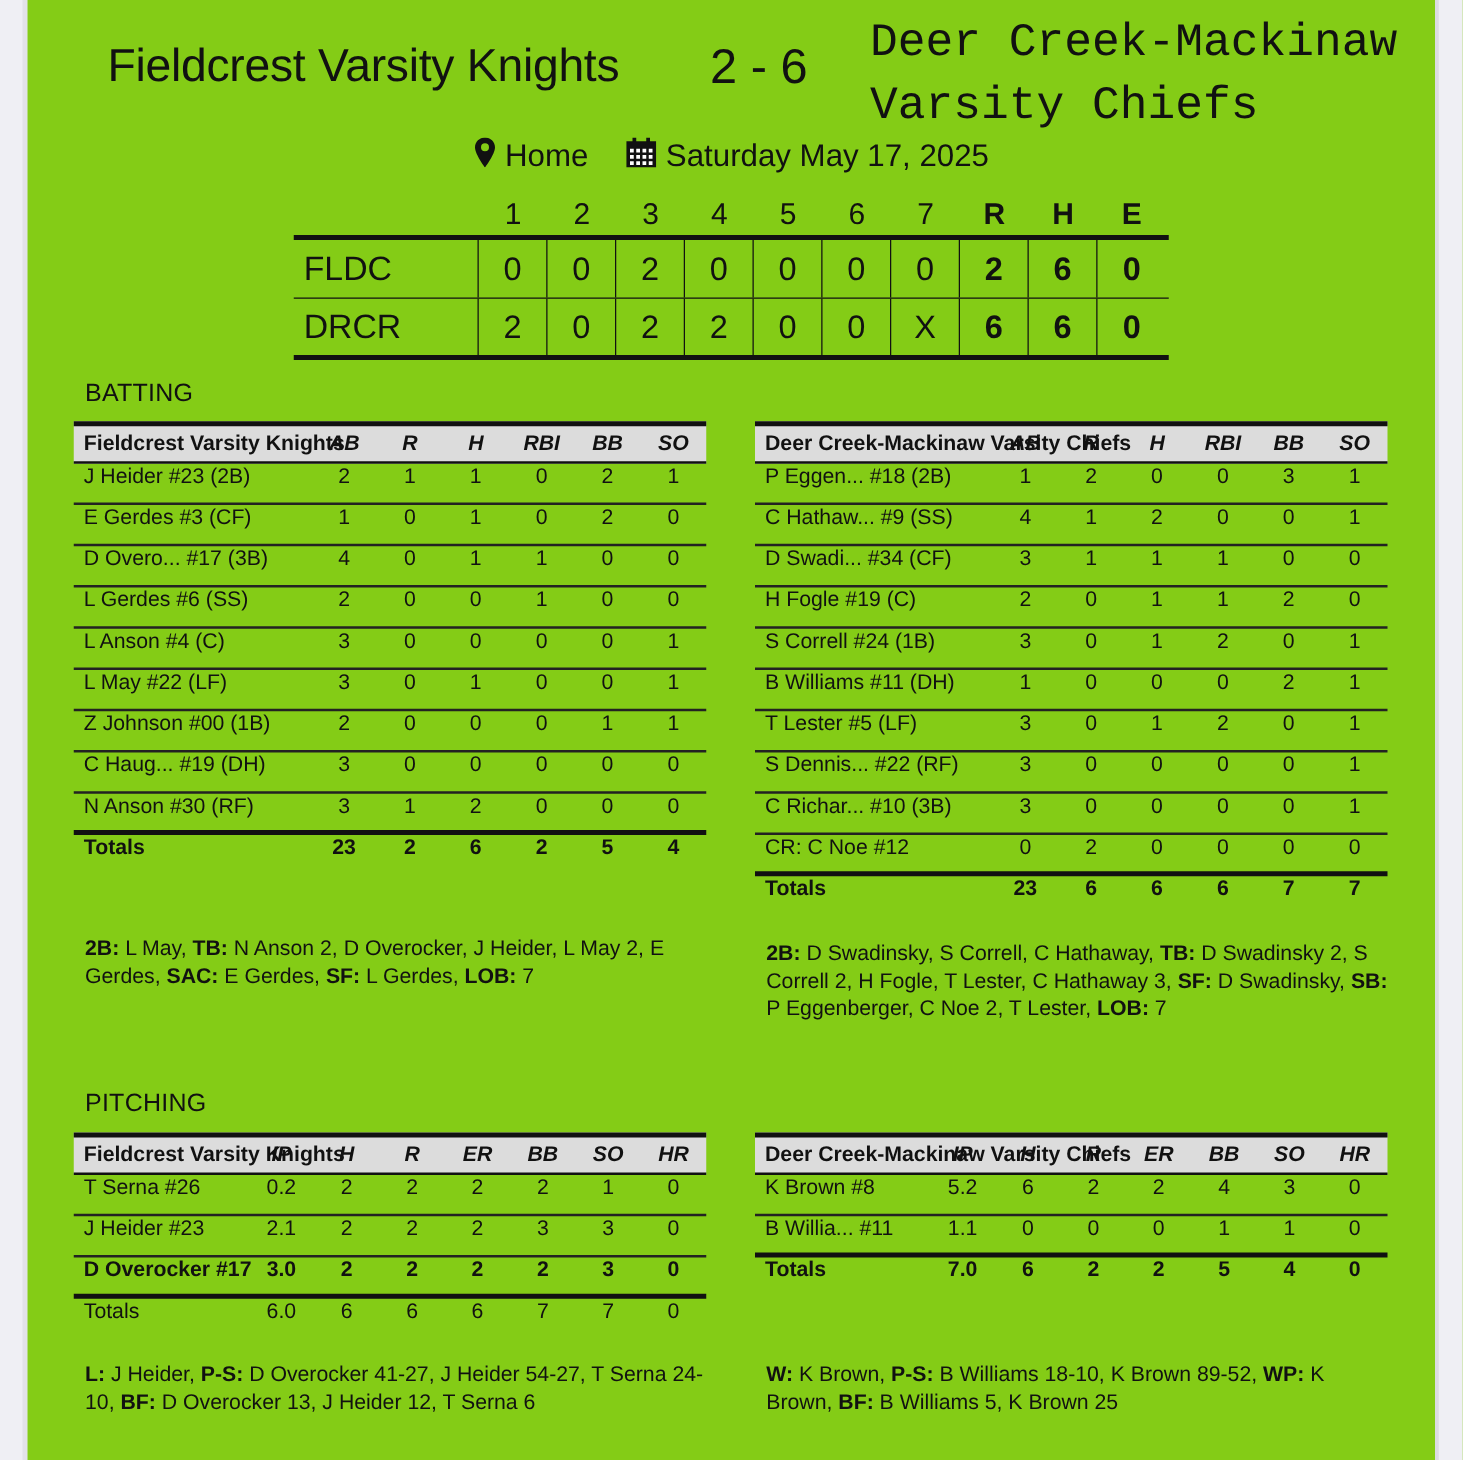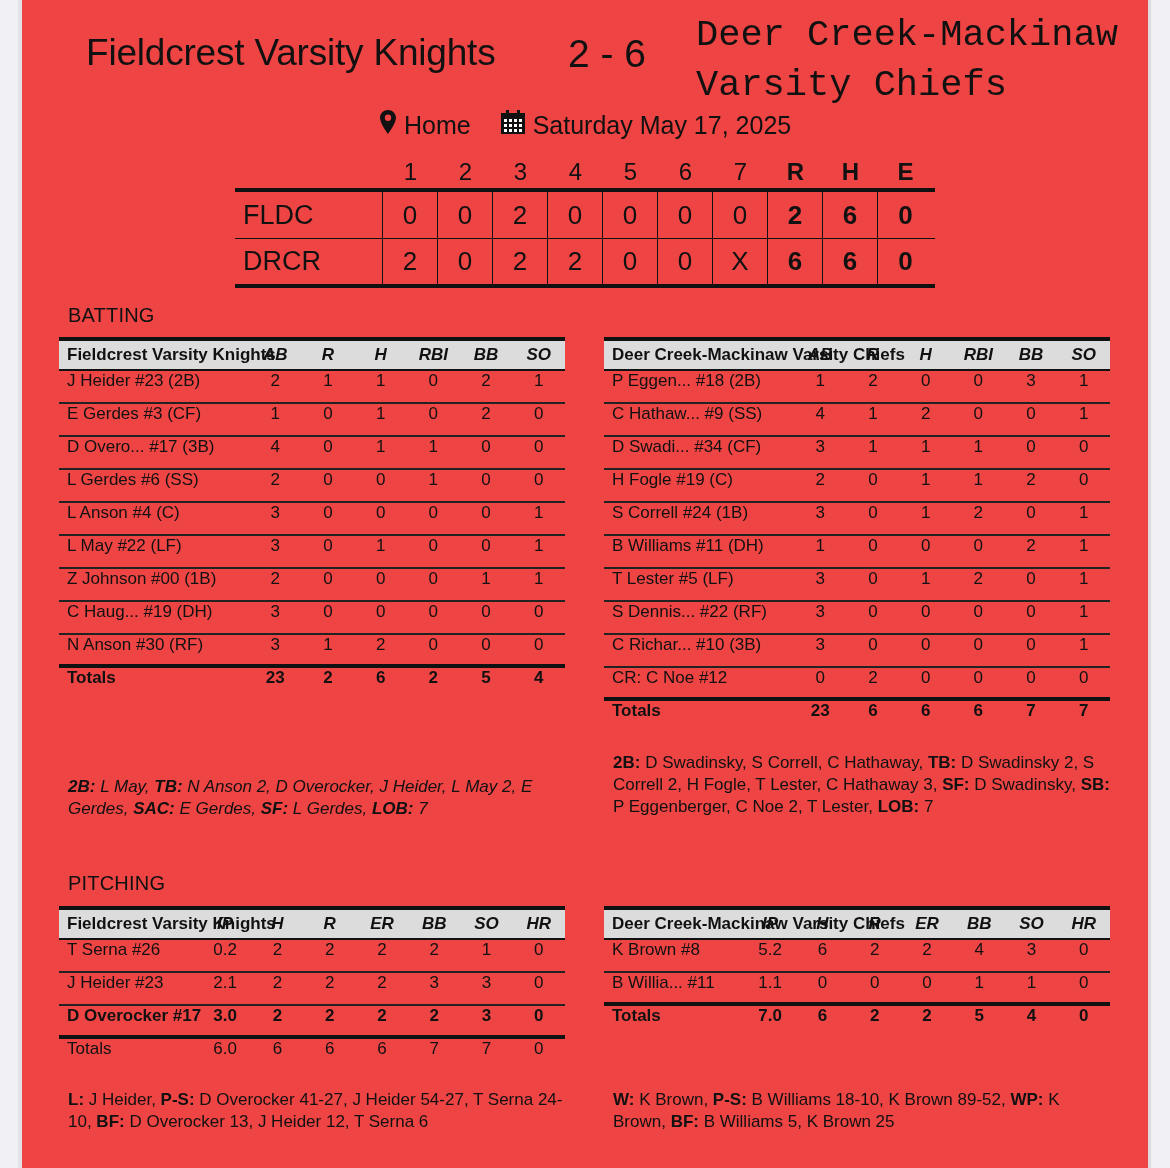--- a/index.html
+++ b/index.html
@@ -1,18 +1,18 @@
 <!DOCTYPE html>
 <html><head>
 <meta charset="utf-8">
 <style>
   * { box-sizing: border-box; margin: 0; padding: 0; }
   html, body { width: 1170px; height: 1168px; overflow: hidden; background: #efeff4; }
   body { font-family: "Liberation Sans", sans-serif; color: #111; position: relative; }
-  .page { position: absolute; left: 22px; top: 0; width: 1126px; height: 1168px; background: #ef4444; }
+  .page { position: absolute; left: 22px; top: 0; width: 1126px; height: 1168px; background: #84cc16; }
   .edge-l { position: absolute; left: 18px; top: 0; width: 4px; height: 1168px; background: #e2e2e8; }
   .edge-r { position: absolute; left: 1148px; top: 0; width: 3px; height: 1168px; background: #dcdce2; }
 
   
   .title-home { position: absolute; left: 64px; top: 32px; font-size: 37px; font-weight: 400; letter-spacing: -0.2px; white-space: nowrap; }
   .title-score { position: absolute; left: 546px; top: 32px; font-size: 39px; font-weight: 400; white-space: nowrap; }
   .title-away { position: absolute; left: 674px; top: 10px; font-size: 37px; line-height: 50px; white-space: nowrap; font-family: Liberation Mono, monospace; }
   .meta { position: absolute; left: 358px; top: 110px; font-size: 25px; display: flex; align-items: center; white-space: nowrap; }
   .meta .ic { display: inline-block; margin-right: 8px; }
   .meta .gap { width: 30px; }
@@ -346,21 +346,21 @@
         <div class="name">Totals</div>
         <div class="num">23</div>
         <div class="num">6</div>
         <div class="num">6</div>
         <div class="num">6</div>
         <div class="num">7</div>
         <div class="num">7</div>
       </div>
     </div>
 
-  <div class="notes" id="bat-home-notes" style="left:46px;top:776px;font-style:italic;"><b>2B:</b><span> L May, </span><b>TB:</b><span> N Anson 2, D Overocker, J Heider, L May 2, E Gerdes, </span><b>SAC:</b><span> E Gerdes, </span><b>SF:</b><span> L Gerdes, </span><b>LOB:</b><span> 7</span></div>
+  <div class="notes" id="bat-home-notes" style="left:46px;top:748px;"><b>2B:</b><span> L May, </span><b>TB:</b><span> N Anson 2, D Overocker, J Heider, L May 2, E Gerdes, </span><b>SAC:</b><span> E Gerdes, </span><b>SF:</b><span> L Gerdes, </span><b>LOB:</b><span> 7</span></div>
   <div class="notes" id="bat-away-notes" style="left:591px;top:752px;"><b>2B:</b><span> D Swadinsky, S Correll, C Hathaway, </span><b>TB:</b><span> D Swadinsky 2, S Correll 2, H Fogle, T Lester, C Hathaway 3, </span><b>SF:</b><span> D Swadinsky, </span><b>SB:</b><span> P Eggenberger, C Noe 2, T Lester, </span><b>LOB:</b><span> 7</span></div>
 
   <div class="sec-title" style="left:46px;top:872px;">PITCHING</div>
 
   <div class="tbl pitch" id="pit-home" style="left:37px;top:906px;">
       <div class="hdr">
         <div class="name">Fieldcrest Varsity Knights</div>
         <div class="num">IP</div>
         <div class="num">H</div>
         <div class="num">R</div>

